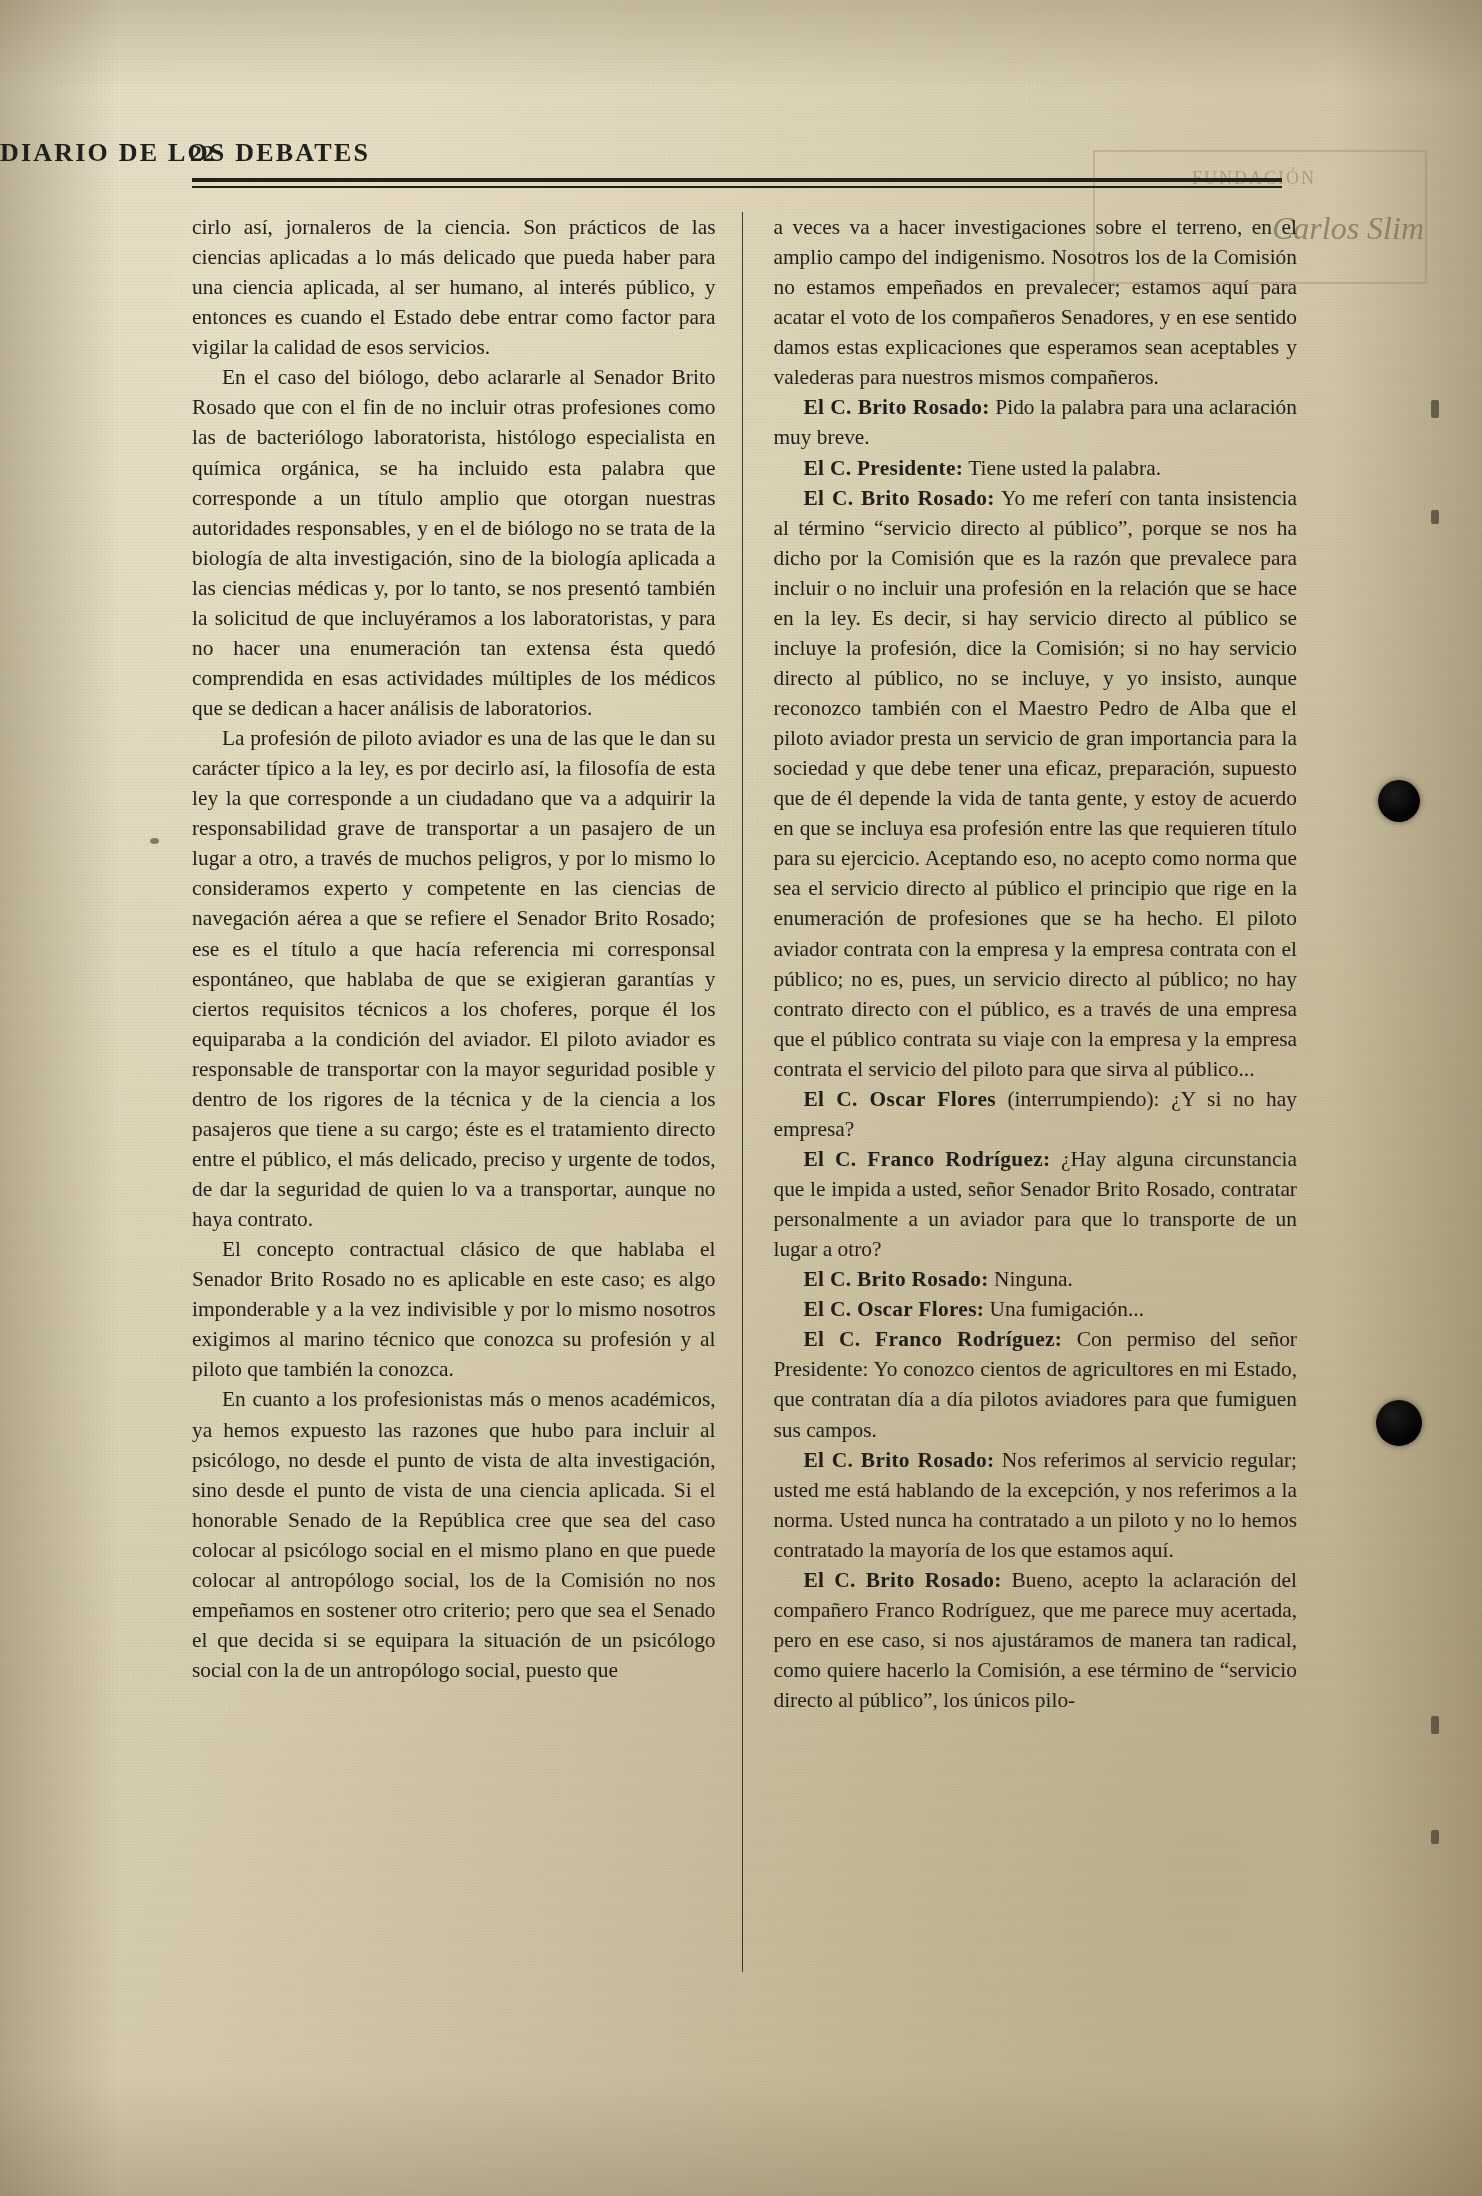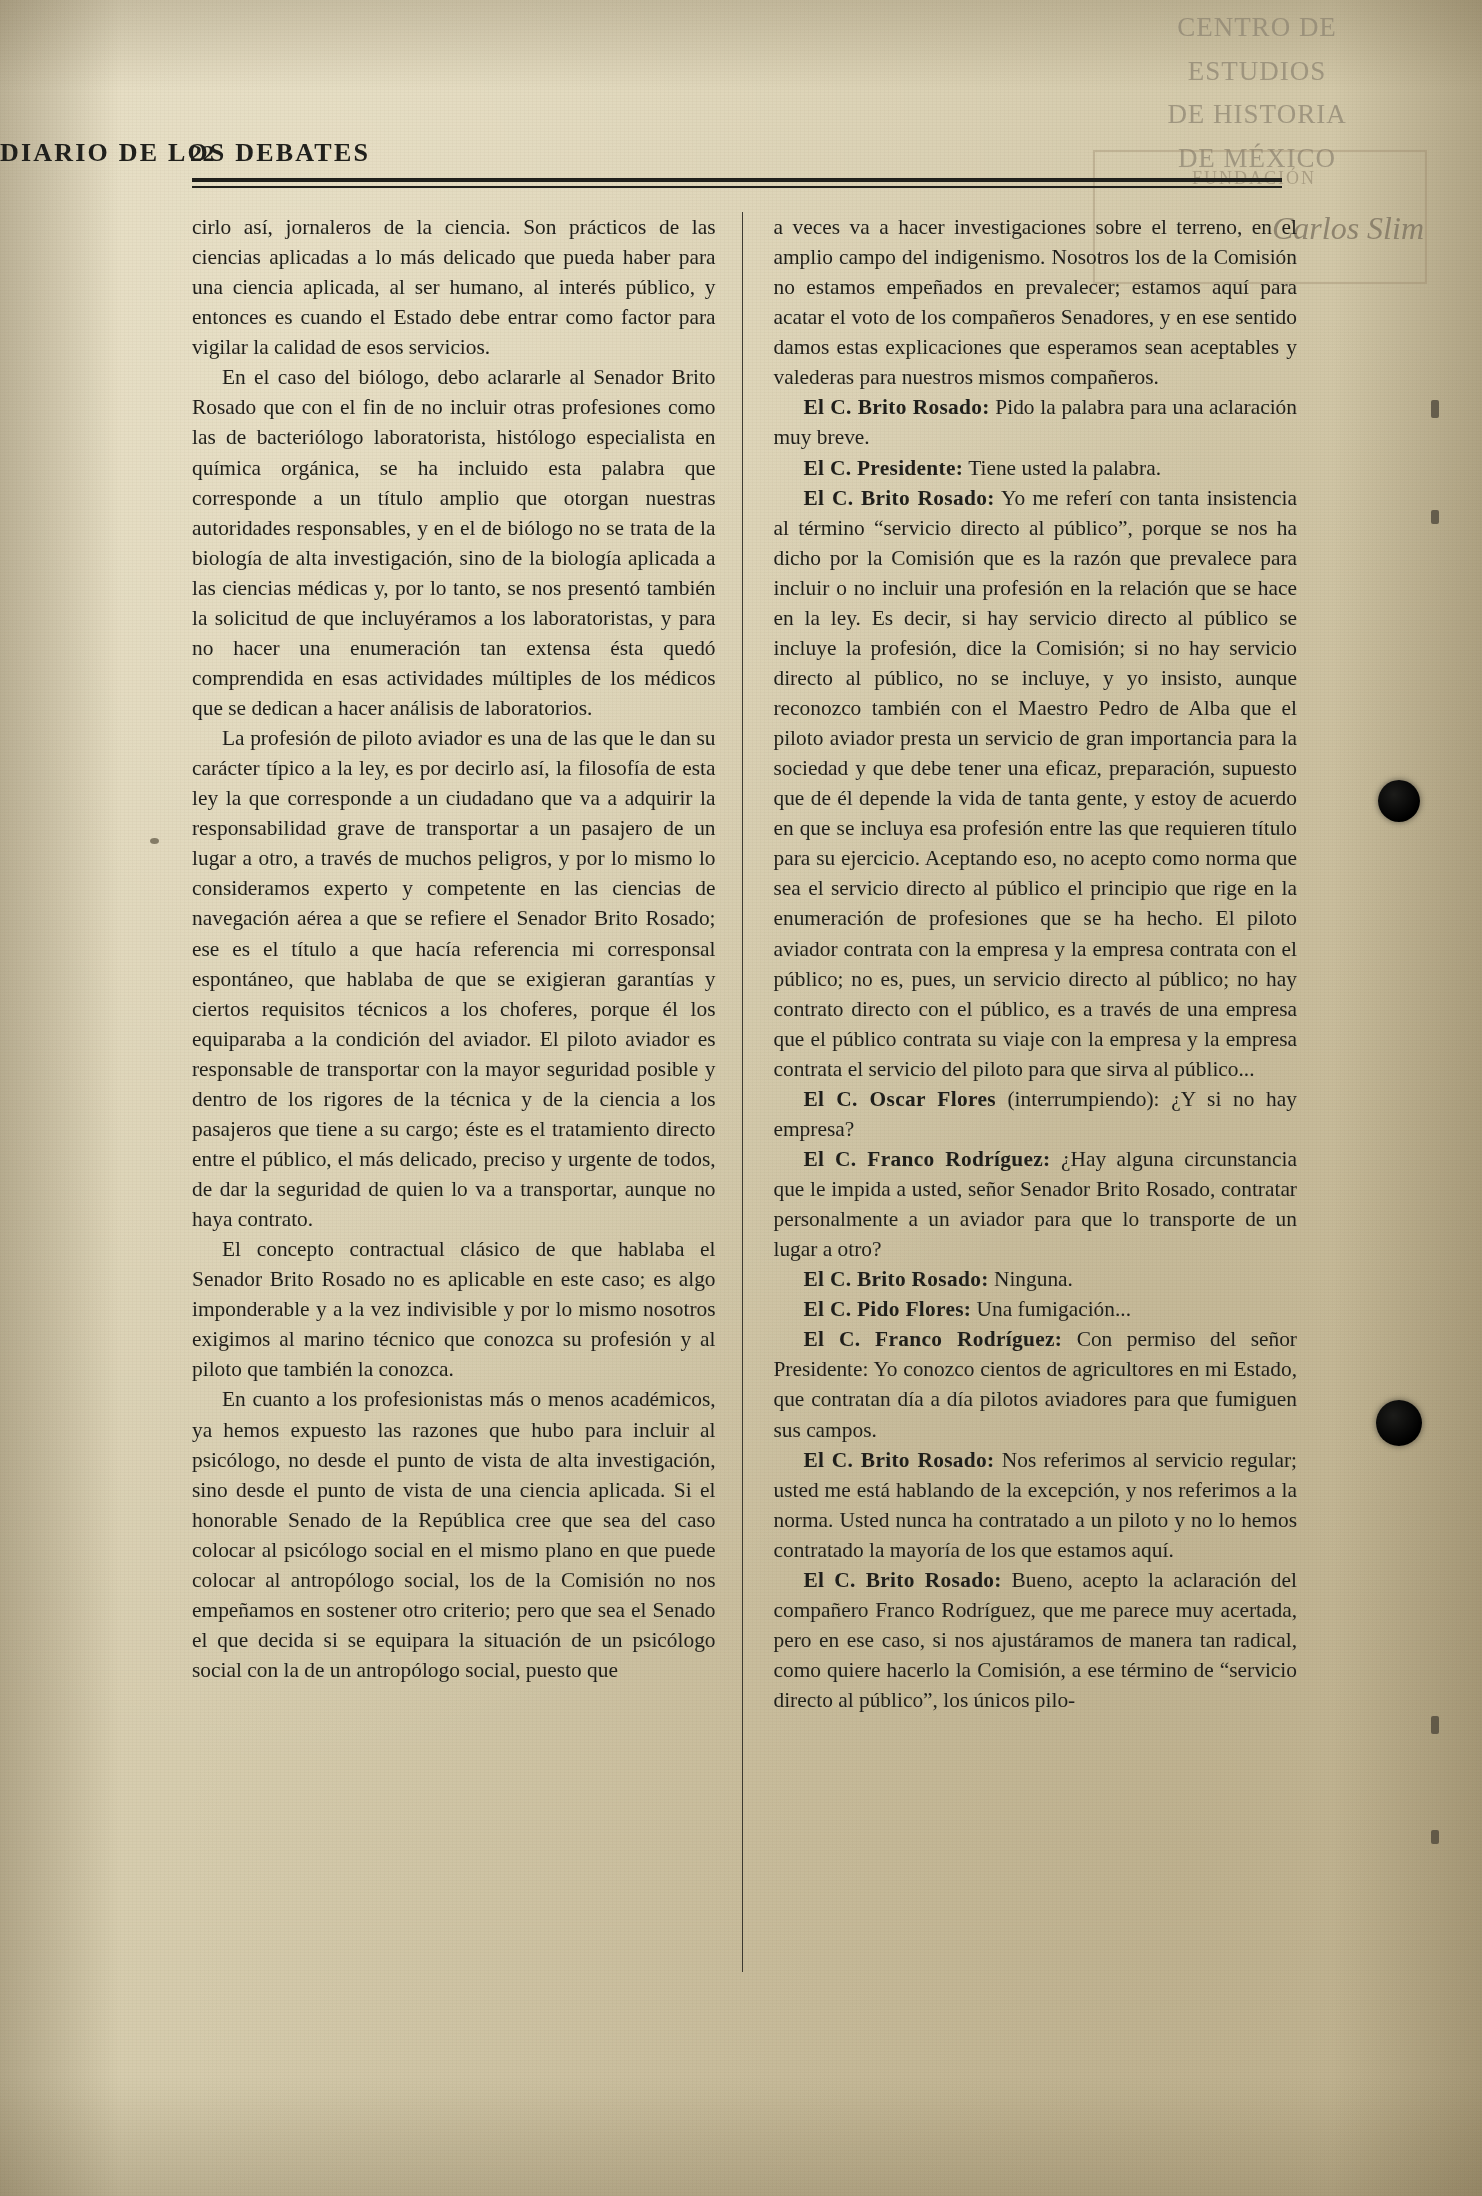--- a/index.html
+++ b/index.html
@@ -220,26 +220,20 @@
 <body>
 
 <div class="page">
 
   <div class="paper-noise"></div>
   <div class="edge-shadow-left"></div>
   <div class="edge-shadow-right"></div>
   <div class="edge-shadow-top"></div>
   <div class="edge-shadow-bottom"></div>
 
-  <div class="stamp">
-    <div>CENTRO DE</div>
-    <div>ESTUDIOS</div>
-    <div>DE HISTORIA</div>
-    <div>DE MÉXICO</div>
-  </div>
   <div class="stamp-box"></div>
   <div class="stamp-sub">FUNDACIÓN</div>
   <div class="stamp-script">Carlos Slim</div>
 
   <div class="folio">22</div>
   <div class="running-head">DIARIO DE LOS DEBATES</div>
 
   <div class="rule-wrap">
     <div class="rule-thick"></div>
     <div class="rule-thin"></div>
@@ -255,21 +249,21 @@
       </div>
     <div class="col-divider"></div>
     <div class="col col-right" id="right-col">
         <p class="noindent"><span>a veces va a hacer investigaciones sobre el terreno, en el amplio campo del indigenismo. Nosotros los de la Comisión no estamos empeñados en prevalecer; estamos aquí para acatar el voto de los compañeros Senadores, y en ese sentido damos estas explicaciones que esperamos sean aceptables y valederas para nuestros mismos compañeros.</span></p>
         <p><span class="spk">El C. Brito Rosado:</span><span> Pido la palabra para una aclaración muy breve.</span></p>
         <p><span class="spk">El C. Presidente:</span><span> Tiene usted la palabra.</span></p>
         <p><span class="spk">El C. Brito Rosado:</span><span> Yo me referí con tanta insistencia al término “servicio directo al público”, porque se nos ha dicho por la Comisión que es la razón que prevalece para incluir o no incluir una profesión en la relación que se hace en la ley. Es decir, si hay servicio directo al público se incluye la profesión, dice la Comisión; si no hay servicio directo al público, no se incluye, y yo insisto, aunque reconozco también con el Maestro Pedro de Alba que el piloto aviador presta un servicio de gran importancia para la sociedad y que debe tener una eficaz, preparación, supuesto que de él depende la vida de tanta gente, y estoy de acuerdo en que se incluya esa profesión entre las que requieren título para su ejercicio. Aceptando eso, no acepto como norma que sea el servicio directo al público el principio que rige en la enumeración de profesiones que se ha hecho. El piloto aviador contrata con la empresa y la empresa contrata con el público; no es, pues, un servicio directo al público; no hay contrato directo con el público, es a través de una empresa que el público contrata su viaje con la empresa y la empresa contrata el servicio del piloto para que sirva al público...</span></p>
         <p><span class="spk">El C. Oscar Flores</span><span> (interrumpiendo): ¿Y si no hay empresa?</span></p>
         <p><span class="spk">El C. Franco Rodríguez:</span><span> ¿Hay alguna circunstancia que le impida a usted, señor Senador Brito Rosado, contratar personalmente a un aviador para que lo transporte de un lugar a otro?</span></p>
         <p><span class="spk">El C. Brito Rosado:</span><span> Ninguna.</span></p>
-        <p><span class="spk">El C. Pido Flores:</span><span> Una fumigación...</span></p>
+        <p><span class="spk">El C. Oscar Flores:</span><span> Una fumigación...</span></p>
         <p><span class="spk">El C. Franco Rodríguez:</span><span> Con permiso del señor Presidente: Yo conozco cientos de agricultores en mi Estado, que contratan día a día pilotos aviadores para que fumiguen sus campos.</span></p>
         <p><span class="spk">El C. Brito Rosado:</span><span> Nos referimos al servicio regular; usted me está hablando de la excepción, y nos referimos a la norma. Usted nunca ha contratado a un piloto y no lo hemos contratado la mayoría de los que estamos aquí.</span></p>
         <p><span class="spk">El C. Brito Rosado:</span><span> Bueno, acepto la aclaración del compañero Franco Rodríguez, que me parece muy acertada, pero en ese caso, si nos ajustáramos de manera tan radical, como quiere hacerlo la Comisión, a ese término de “servicio directo al público”, los únicos pilo-</span></p>
       </div>
   </div>
 
   <div class="hole hole-1"></div>
   <div class="hole hole-2"></div>
   <div class="tick tick-1"></div>
   <div class="tick tick-2"></div>

